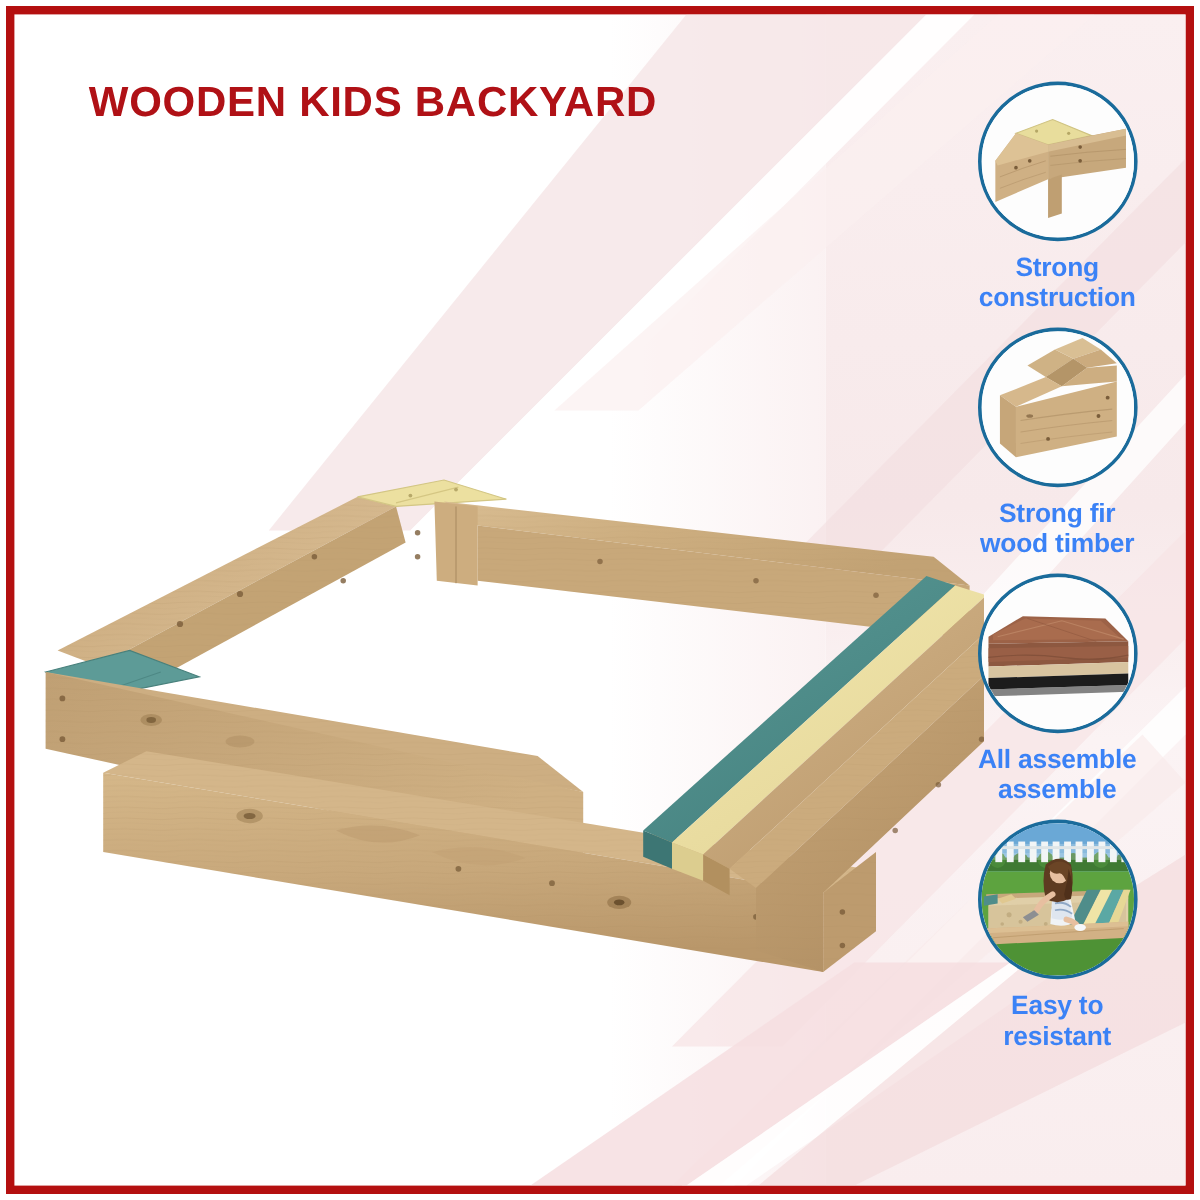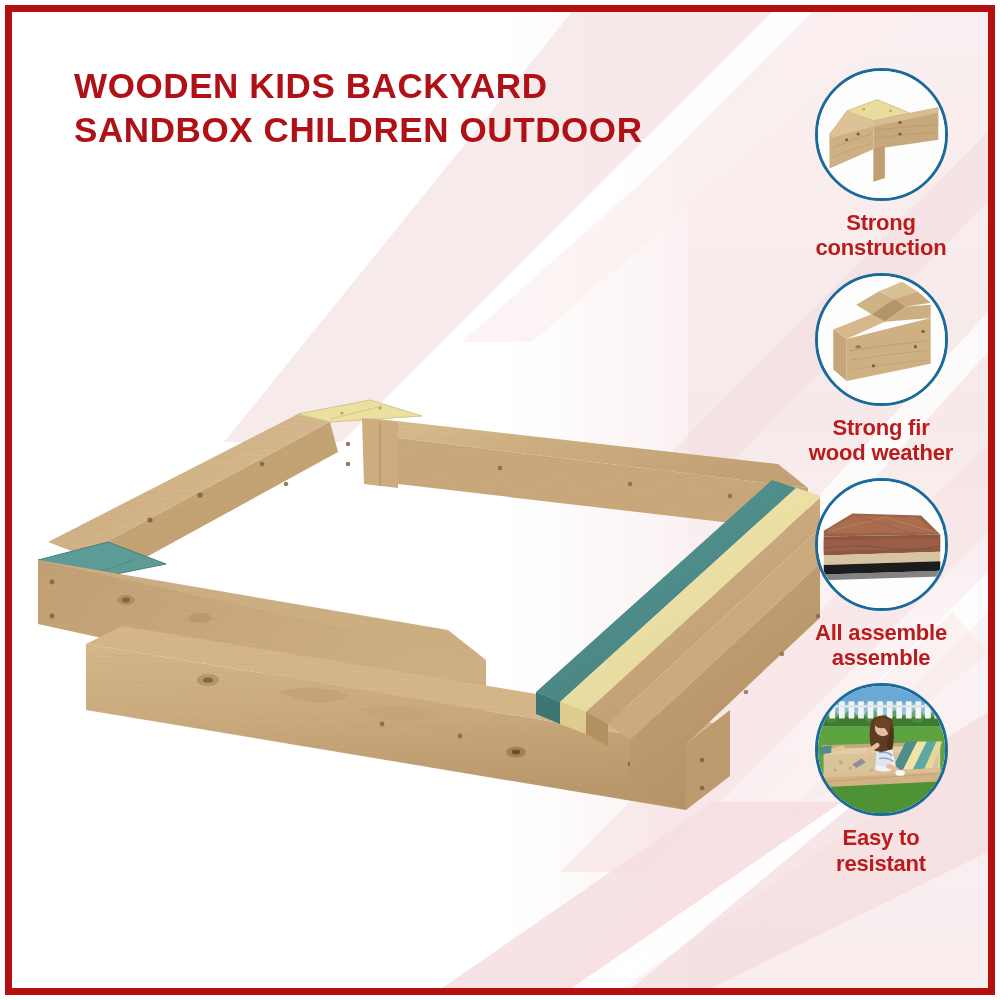--- a/index.html
+++ b/index.html
@@ -90,21 +90,21 @@
     border-radius:50%;
     border:3px solid #1A6B9B;
     background:#ffffff;
     overflow:hidden;
     flex:none;
   }
   .circle svg { display:block; width:100%; height:100%; }
   .caption {
     margin-top:9px;
     text-align:center;
-    color:#b91c1c;
+    color:#3b82f6;
     font-size:22px;
     font-weight:bold;
     line-height:1.14;
     letter-spacing:-.2px;
     width:196px;
   }
 </style>
 </head>
 <body>
 
@@ -129,21 +129,20 @@
         <polygon points="940,600 976,640 588,976 548,976" fill="#f9e9ea" opacity="0.6"></polygon>
 
         <polygon points="700,790 830,790 560,976 430,976" fill="#f6dee0" opacity="0.85"></polygon>
         <polygon points="830,790 880,790 610,976 560,976" fill="#ffffff" opacity="0.85"></polygon>
         <polygon points="880,760 976,700 976,840 700,976 620,976" fill="#f4dcdd" opacity="0.7"></polygon>
       </svg>
     </div>
 
     <div class="title">
       <div>WOODEN KIDS BACKYARD</div>
-      <div>SANDBOX CHILDREN OUTDOOR</div>
     </div>
 
     <div class="product">
       <svg viewBox="0 0 790 420" preserveAspectRatio="xMidYMid meet">
         <defs>
           <linearGradient id="gBackRail" x1="0" y1="0" x2="1" y2="0.4">
             <stop offset="0" stop-color="#d9bd92"></stop>
             <stop offset=".45" stop-color="#cdae80"></stop>
             <stop offset="1" stop-color="#c2a274"></stop>
           </linearGradient>
@@ -333,21 +332,21 @@
             <path d="M34 88 Q72 82 114 78" stroke="#a98a60" stroke-width=".8" fill="none" opacity=".5"></path>
             <path d="M34 98 Q72 92 114 88" stroke="#a98a60" stroke-width=".8" fill="none" opacity=".4"></path>
             <ellipse cx="42" cy="74" rx="3" ry="1.6" fill="#7c5f3c" opacity=".7"></ellipse>
             <circle cx="58" cy="94" r="1.7" fill="#7a5d3a"></circle>
             <circle cx="102" cy="74" r="1.7" fill="#7a5d3a"></circle>
             <circle cx="110" cy="58" r="1.7" fill="#7a5d3a"></circle>
           </svg>
         </div>
         <div class="caption">
           <span>Strong fir</span><br>
-          <span>wood weather</span>
+          <span>wood timber</span>
         </div>
       </div>
 
       <div class="feature">
         <div class="circle">
           <svg viewBox="0 0 133 133">
             <rect width="133" height="133" fill="#fdfdfd"></rect>
 
             <polygon points="6,52 36,34 108,36 128,56 6,58" fill="#9c6247"></polygon>
             <polygon points="6,52 36,34 108,36 128,56 6,58" fill="none"></polygon>

